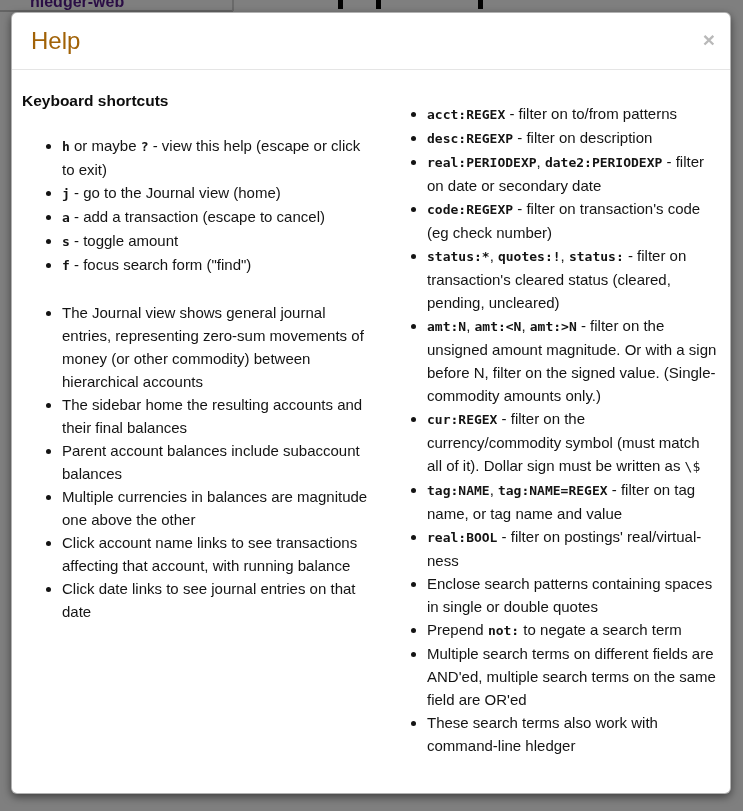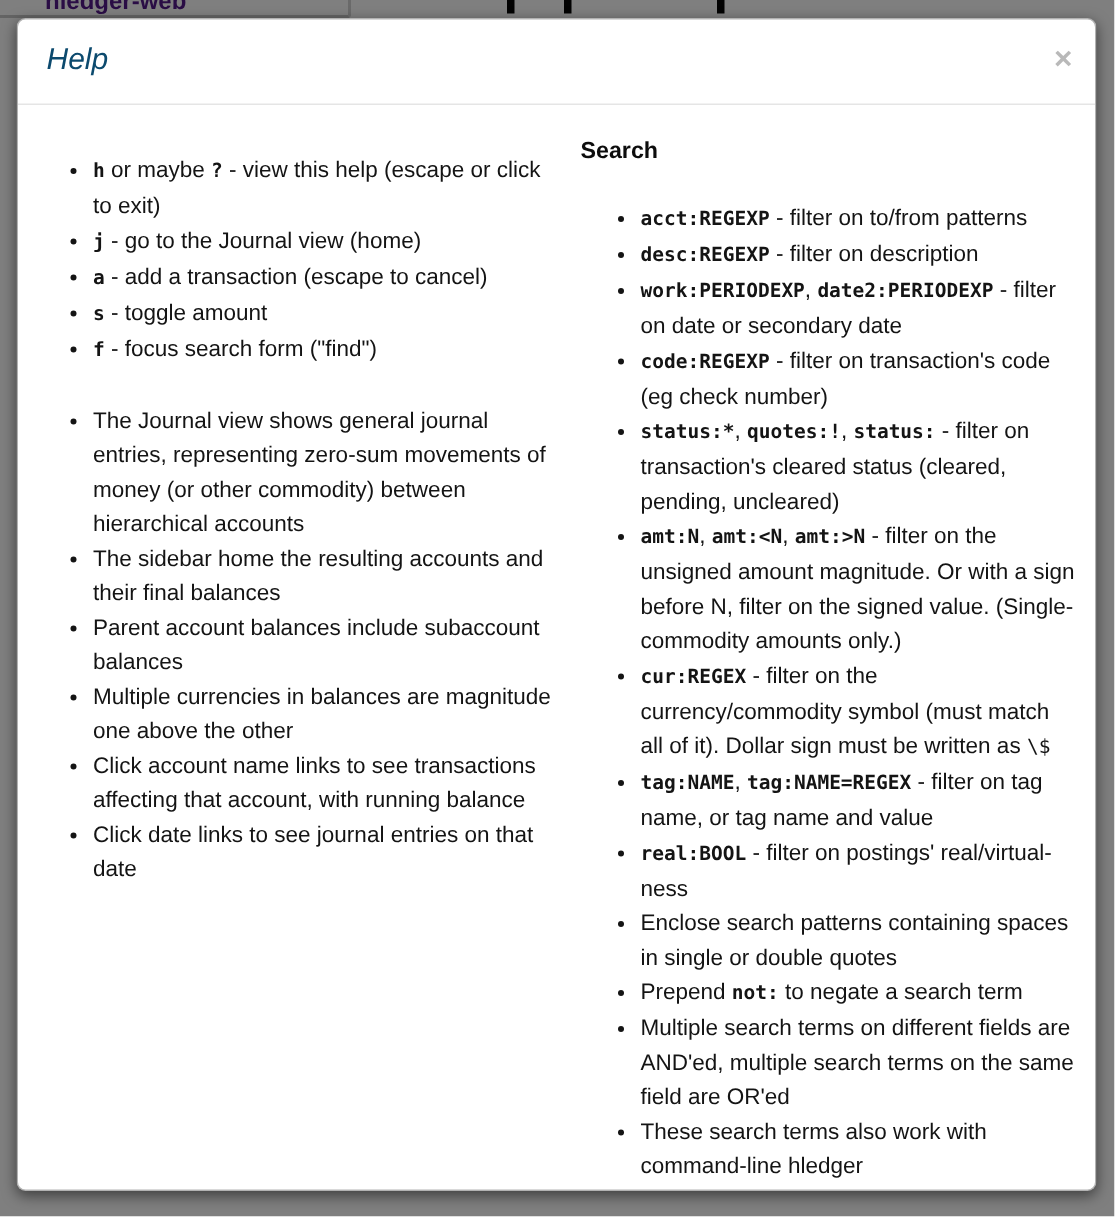--- a/index.html
+++ b/index.html
@@ -51,22 +51,22 @@
     box-shadow: 0 3px 9px rgba(0,0,0,0.5);
     z-index: 2;
     overflow: hidden;
   }
   .modal-header {
     padding: 13px 15px 14px 19px;
     border-bottom: 1px solid #e5e5e5;
   }
   .modal-title {
     display: inline-block;
-    font-size: 20px; font-weight: normal;
-    line-height: 29px; color: #0c4a6e; font-style: italic;
+    font-size: 24px; font-weight: normal;
+    line-height: 29px; color: #a16207;
   }
   .close-btn {
     float: right;
     font-size: 21px; font-weight: bold; line-height: 21px;
     color: #b9b9b9;
     background: none; border: none; cursor: pointer;
     margin-top: 3px;
     font-family: "Liberation Sans", sans-serif;
   }
 
@@ -118,42 +118,42 @@
 
 <div class="modal-backdrop"></div>
 
 <div class="modal" role="dialog">
   <div class="modal-header">
     <button class="close-btn">×</button>
     <div class="modal-title">Help</div>
   </div>
   <div class="modal-body">
     <div class="col-left">
+      <h3 class="section-heading">Keyboard shortcuts</h3>
       <ul class="help-list">
           <li><span class="code">h</span><span> or maybe </span><span class="code">?</span><span> - view this help (escape or click to exit)</span></li>
           <li><span class="code">j</span><span> - go to the Journal view (home)</span></li>
           <li><span class="code">a</span><span> - add a transaction (escape to cancel)</span></li>
           <li><span class="code">s</span><span> - toggle amount</span></li>
           <li><span class="code">f</span><span> - focus search form ("find")</span></li>
         </ul>
       <ul class="help-list">
           <li><span>The Journal view shows general journal entries, representing zero-sum movements of money (or other commodity) between hierarchical accounts</span></li>
           <li><span>The sidebar home the resulting accounts and their final balances</span></li>
           <li><span>Parent account balances include subaccount balances</span></li>
           <li><span>Multiple currencies in balances are magnitude one above the other</span></li>
           <li><span>Click account name links to see transactions affecting that account, with running balance</span></li>
           <li><span>Click date links to see journal entries on that date</span></li>
         </ul>
     </div>
     <div class="col-right">
-      <h3 class="section-heading">Search</h3>
       <ul class="help-list">
-          <li><span class="code">acct:REGEXP</span><span> - filter on to/from patterns</span></li>
+          <li><span class="code">acct:REGEX</span><span> - filter on to/from patterns</span></li>
           <li><span class="code">desc:REGEXP</span><span> - filter on description</span></li>
-          <li><span class="code">work:PERIODEXP</span><span>, </span><span class="code">date2:PERIODEXP</span><span> - filter on date or secondary date</span></li>
+          <li><span class="code">real:PERIODEXP</span><span>, </span><span class="code">date2:PERIODEXP</span><span> - filter on date or secondary date</span></li>
           <li><span class="code">code:REGEXP</span><span> - filter on transaction's code (eg check number)</span></li>
           <li><span class="code">status:*</span><span>, </span><span class="code">quotes:!</span><span>, </span><span class="code">status:</span><span> - filter on transaction's cleared status (cleared, pending, uncleared)</span></li>
           <li><span class="code">amt:N</span><span>, </span><span class="code">amt:&lt;N</span><span>, </span><span class="code">amt:&gt;N</span><span> - filter on the unsigned amount magnitude. Or with a sign before N, filter on the signed value. (Single-commodity amounts only.)</span></li>
           <li><span class="code">cur:REGEX</span><span> - filter on the currency/commodity symbol (must match all of it). Dollar sign must be written as </span><span class="mono">\$</span></li>
           <li><span class="code">tag:NAME</span><span>, </span><span class="code">tag:NAME=REGEX</span><span> - filter on tag name, or tag name and value</span></li>
           <li><span class="code">real:BOOL</span><span> - filter on postings' real/virtual-ness</span></li>
           <li><span>Enclose search patterns containing spaces in single or double quotes</span></li>
           <li><span>Prepend </span><span class="code">not:</span><span> to negate a search term</span></li>
           <li><span>Multiple search terms on different fields are AND'ed, multiple search terms on the same field are OR'ed</span></li>
           <li><span>These search terms also work with command-line hledger</span></li>

